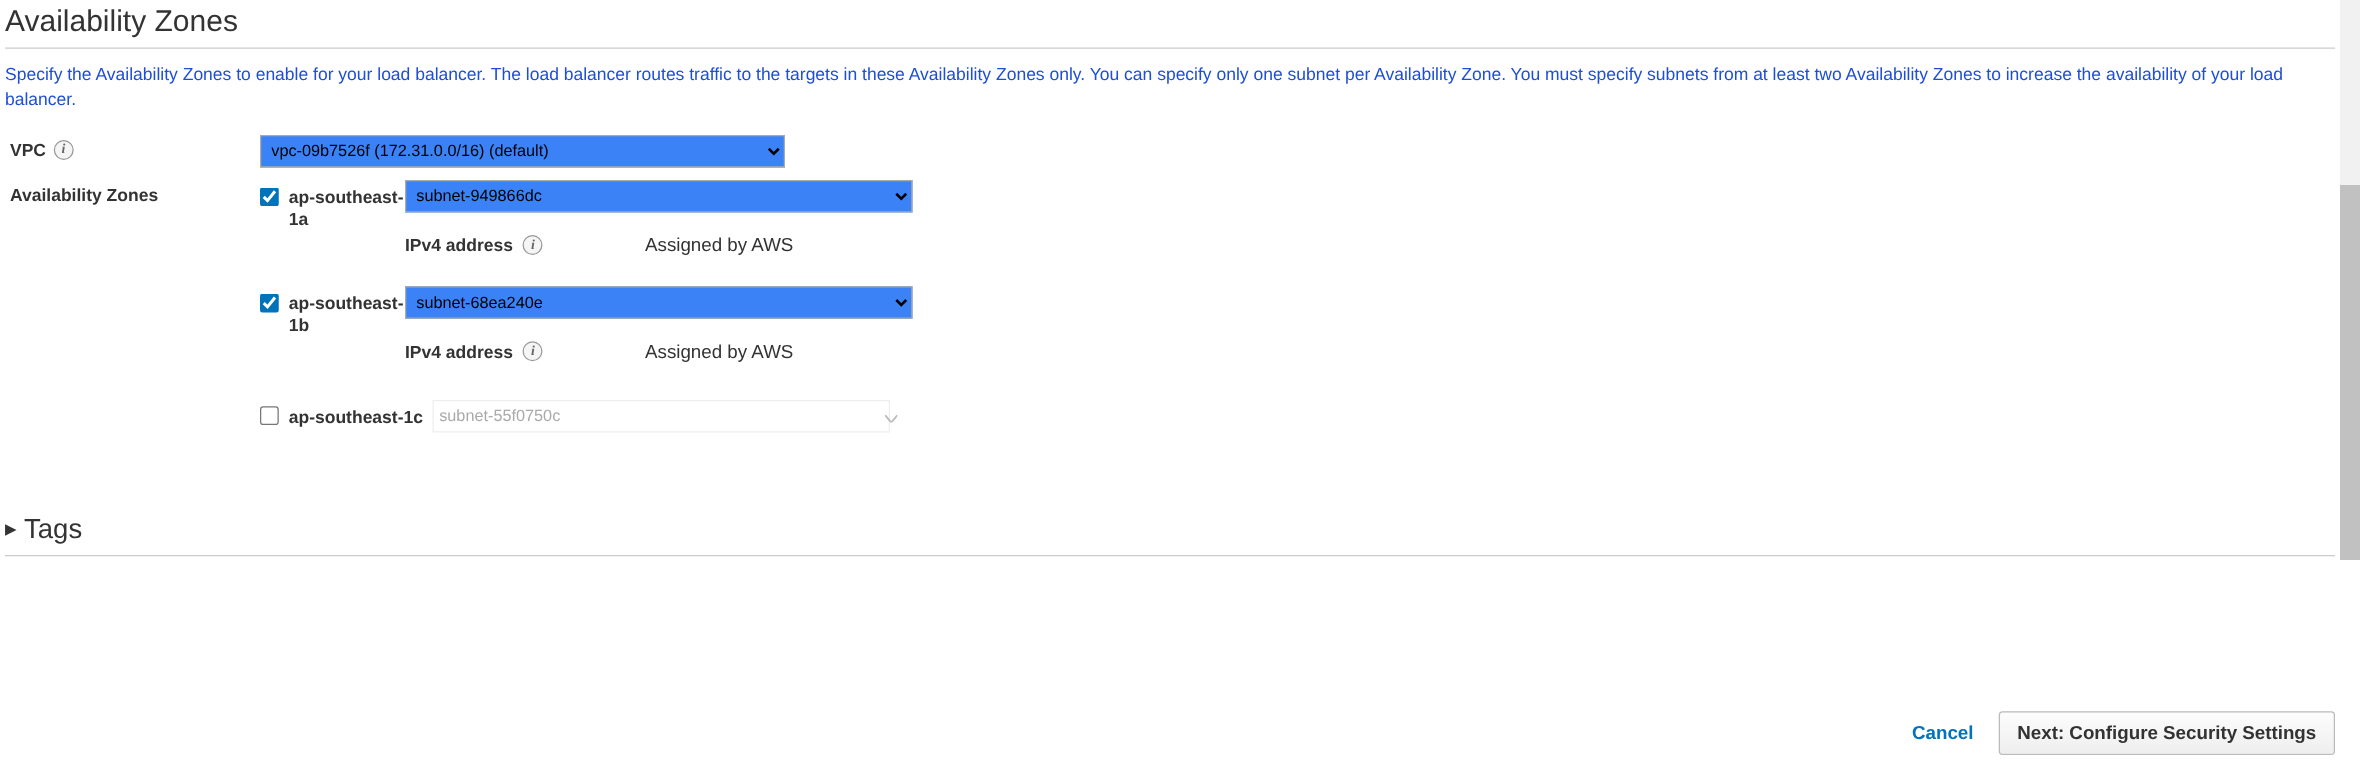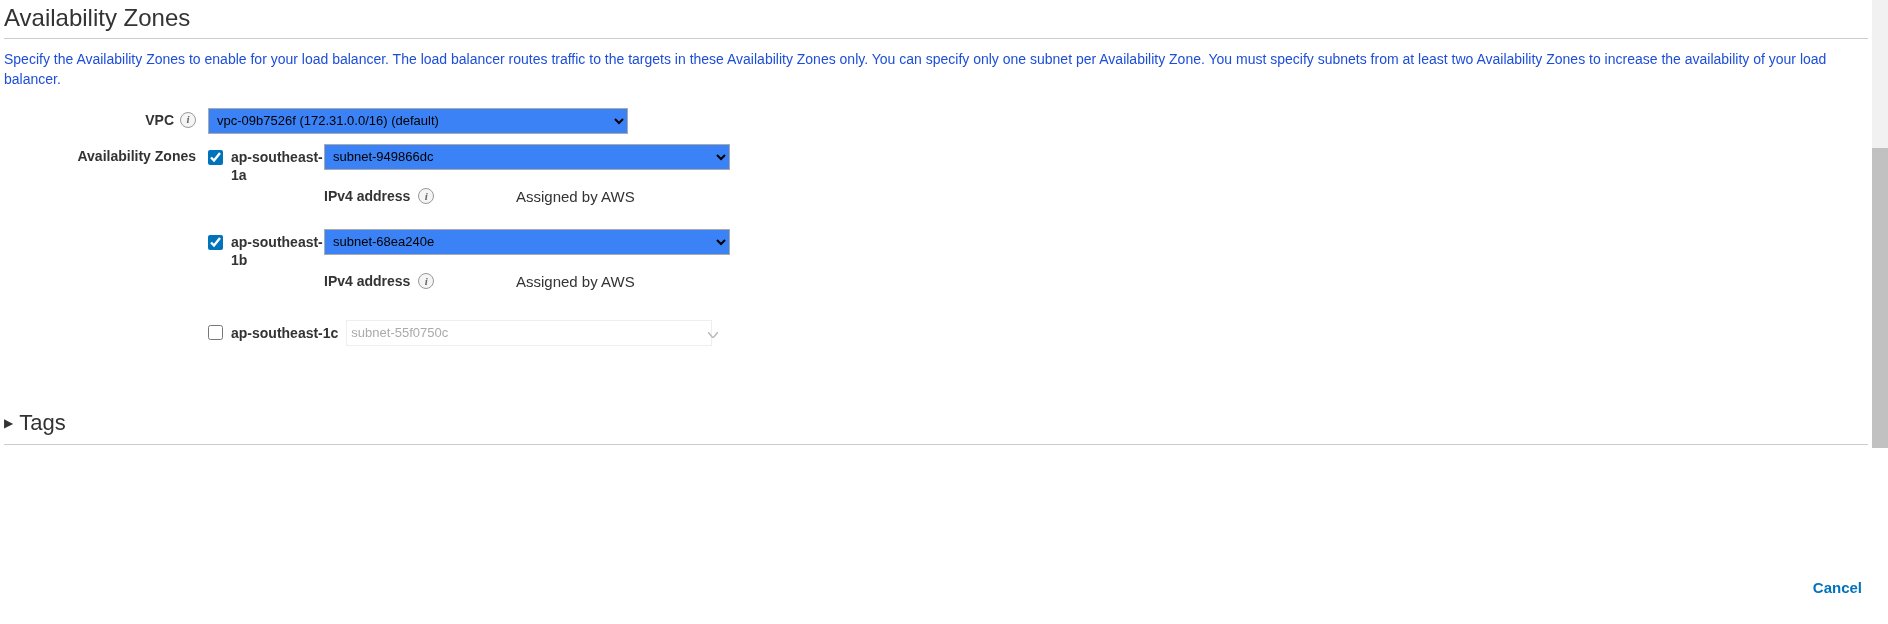--- a/index.html
+++ b/index.html
@@ -59,21 +59,20 @@
     .form-area {
       padding-left: 4px;
     }
     .form-row {
       display: flex;
       align-items: flex-start;
       margin-bottom: 6px;
     }
     .label-col {
       width: 200px;
-      text-align: right;
       padding-right: 12px;
       font-size: 14px;
       color: #333;
       font-weight: 700;
       padding-top: 4px;
     }
     .label-inner {
       display: inline-flex;
       align-items: center;
       justify-content: flex-end;
@@ -345,13 +344,14 @@
 
   <div class="tags-section">
     <span class="tags-arrow">▶</span>
     <span class="tags-title">Tags</span>
   </div>
 
 </div>
 
 <div class="footer">
   <button class="btn-cancel">Cancel</button>
+  <button class="btn-next">Next: Configure Security Settings</button>
 </div>
 
 </body></html>

